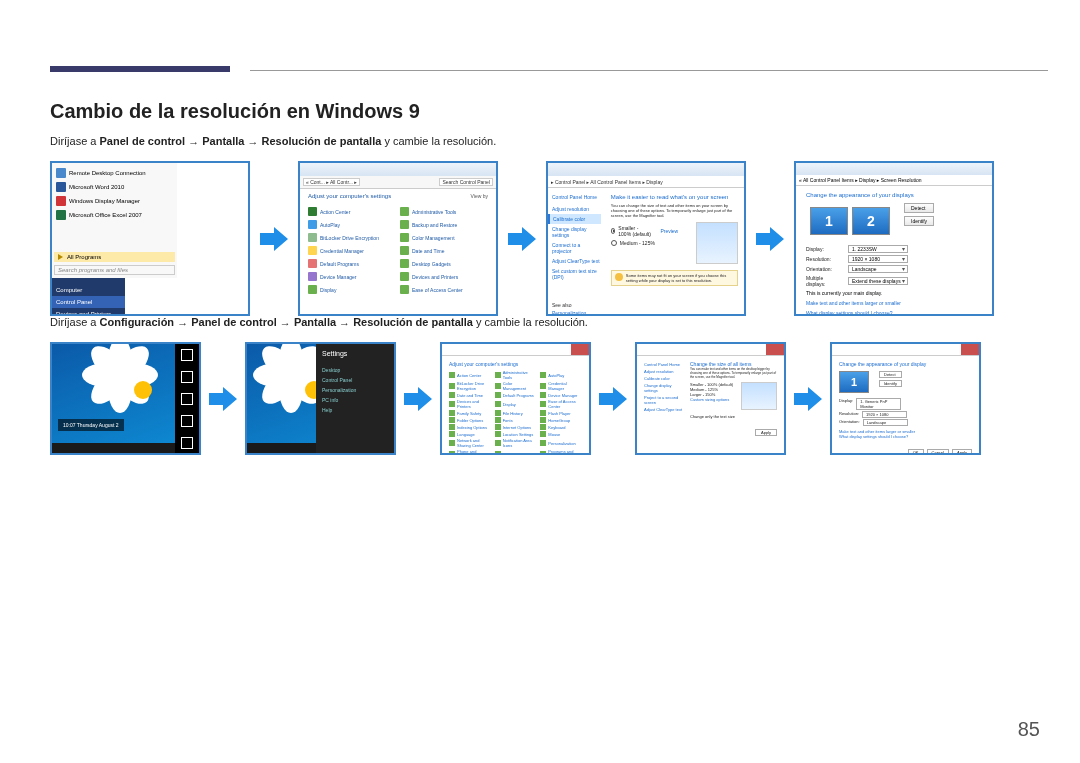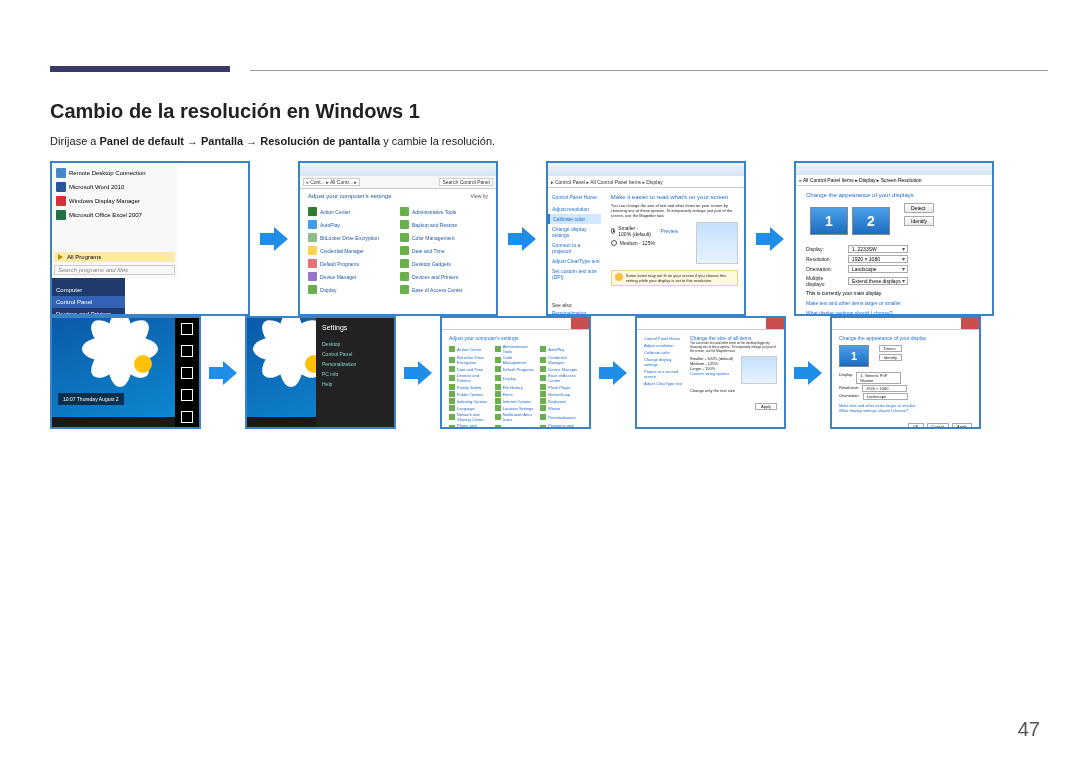--- a/index.html
+++ b/index.html
@@ -127,23 +127,23 @@
   .pagenum { position:absolute; bottom:22px; right:40px; font-size:20px; color:#555; }
 </style>
 </head>
 <body>
 
 <div class="accent"></div>
 <div class="rule"></div>
 
 <div class="page">
 
-  <h2>Cambio de la resolución en Windows 1</h2>
+  <h2>Cambio de la resolución en Windows 9</h2>
   <p class="instr">
-    <span>Diríjase a </span><b>Panel de default → Pantalla → Resolución de pantalla</b><span> y cambie la resolución.</span>
+    <span>Diríjase a </span><b>Panel de control → Pantalla → Resolución de pantalla</b><span> y cambie la resolución.</span>
   </p>
 
   <div class="row4">
 
     <div class="shot w7s1">
       <div class="menu">
         <div class="item">
             <span class="ic"></span>
             <span>Remote Desktop Connection</span>
           </div>
@@ -338,20 +338,23 @@
         </div>
         <div style="margin-top:3px">This is currently your main display.</div>
         <div class="links">Make text and other items larger or smaller</div>
         <div class="links">What display settings should I choose?</div>
 
       </div>
     </div>
 
   </div>
 
+  <p class="instr">
+    <span>Diríjase a </span><b>Configuración → Panel de control → Pantalla → Resolución de pantalla</b><span> y cambie la resolución.</span>
+  </p>
 
   <div class="row5">
 
     <div class="shot w8s1">
       <div class="petal-stack">
         <div class="petal p1"></div>
           <div class="petal p2"></div>
           <div class="petal p3"></div>
           <div class="petal p4"></div>
         <div class="petal p5"></div>
@@ -610,13 +613,13 @@
           <div style="border:1px solid #aaa;padding:0 4px">Cancel</div>
           <div style="border:1px solid #aaa;padding:0 4px">Apply</div>
         </div>
       </div>
     </div>
 
   </div>
 
 </div>
 
-<div class="pagenum">47</div>
+<div class="pagenum">85</div>
 
 </body></html>

